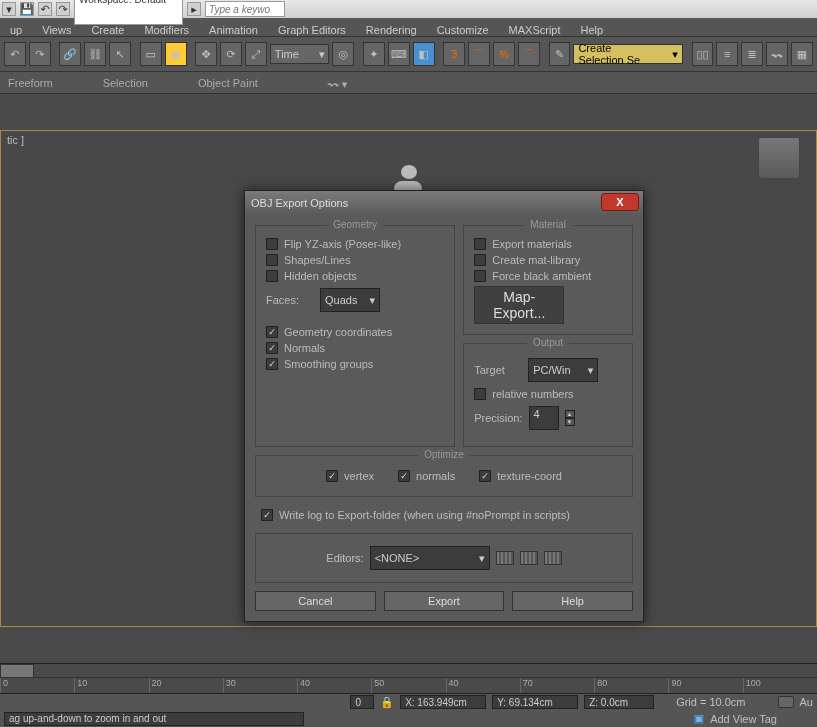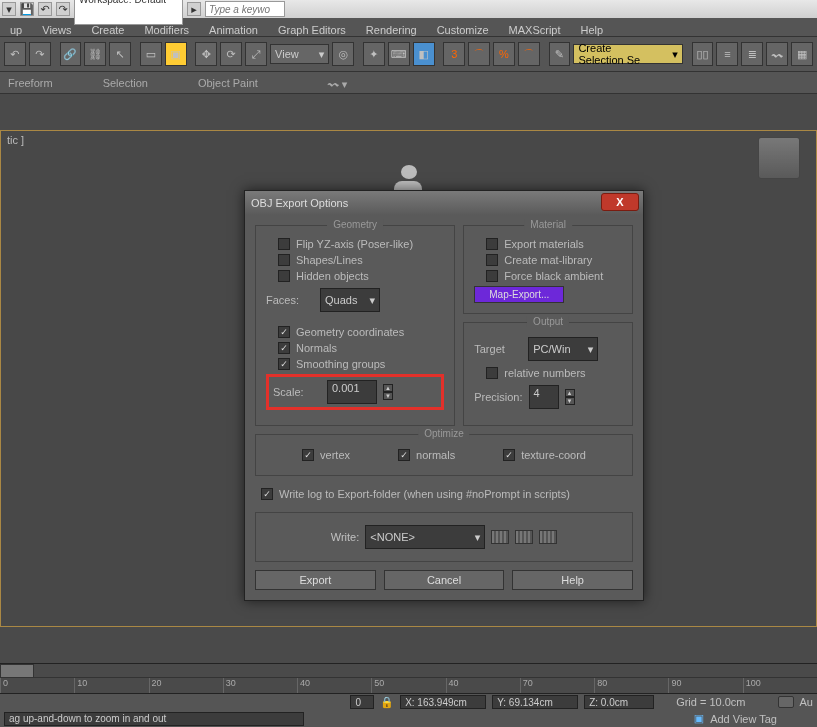--- a/index.html
+++ b/index.html
@@ -40,32 +40,32 @@
 .ground { position:absolute; bottom:36px; left:50%; transform:translateX(-50%) rotateX(60deg); width:150px; height:80px; background:#888; opacity:0.35;}
 
 
 .dialog { position:absolute; top:190px; left:244px; width:400px; background:#5a5a5a; border:1px solid #222; box-shadow:0 0 12px rgba(0,0,0,.6); }
 .dlg-title { height:24px; background:linear-gradient(#7a7a7a,#5a5a5a); display:flex; align-items:center; padding:0 6px; color:#ddd; font-size:11px; position:relative;}
 .dlg-close { position:absolute; right:4px; top:2px; width:38px; height:18px; background:#c0392b; border:1px solid #7a1c10; border-radius:3px; display:flex;align-items:center;justify-content:center;color:#fff;font-weight:bold;}
 .dlg-body { padding:10px; display:flex; flex-direction:column; gap:8px; }
 .top2 { display:flex; gap:8px; }
 .fieldset { border:1px solid #444; padding:8px 10px 10px; flex:1; position:relative; }
 .fieldset .legend { position:absolute; top:-7px; left:50%; transform:translateX(-50%); background:#5a5a5a; padding:0 6px; color:#999; font-size:10px; }
-.chk-row { display:flex; align-items:center; gap:6px; margin:4px 12px; color:#bbb; font-size:11px;}
+.chk-row { display:flex; align-items:center; gap:6px; margin:4px 0; color:#bbb; font-size:11px;}
 .chk { width:12px; height:12px; background:#3c3c3c; border:1px solid #222; display:inline-flex;align-items:center;justify-content:center;}
 .chk.on::after{content:"✓";color:#ddd;font-size:9px;line-height:1;}
 .row { display:flex; align-items:center; gap:6px; margin:6px 0; font-size:11px;}
 .lbl { color:#bbb; min-width:48px; }
 .input { background:#3c3c3c; border:1px solid #222; color:#ccc; padding:1px 4px; height:24px; }
 .input.dd { display:flex; align-items:center; justify-content:space-between; }
 .spin { width:10px; display:flex; flex-direction:column; }
 .spin div{height:8px;background:#555;border:1px solid #222;font-size:6px;text-align:center;line-height:6px;color:#ccc;}
 .scale-row-hl { border:3px solid #e3302a; padding:3px 4px;}
 .btn { background:#666; border:1px solid #333; color:#ddd; padding:3px 0; text-align:center; height:20px; display:flex;align-items:center;justify-content:center;}
-.small-btn { background:#6d28d9; border:1px solid #333; color:#ddd; padding:2px 8px; font-size:10px; }
+.small-btn { background:#404040; border:1px solid #333; color:#ddd; padding:2px 8px; font-size:14px; }
 .preset-patt { width:18px; height:14px; background:repeating-linear-gradient(90deg,#777 0 2px,#555 2px 4px); border:1px solid #333;}
 .btnrow { display:flex; gap:8px; }
 .btnrow .btn{ flex:1; }
 
 
 .timeline { position:absolute; left:0; right:0; bottom:34px; height:30px; background:#4a4a4a; border-top:1px solid #222;}
 .timeline .scrub{position:absolute;left:0;top:0;width:34px;height:14px;background:#777;border:1px solid #333;}
 .timeline .ticks{position:absolute;left:0;right:0;bottom:0;height:16px;border-top:1px solid #333;display:flex;}
 .timeline .ticks span{flex:1;border-left:1px solid #666;font-size:9px;color:#aaa;padding-left:2px;}
 
@@ -110,21 +110,21 @@
   <div class="tb-item">⛓</div>
   <div class="tb-item">↖</div>
   <div class="tb-sep"></div>
   <div class="tb-item">▭</div>
   <div class="tb-item sel">▣</div>
   <div class="tb-sep"></div>
   <div class="tb-item">✥</div>
   <div class="tb-item">⟳</div>
   <div class="tb-item">⤢</div>
   <div class="tbdd">
-      <span>View</span>
+      <span>Time</span>
       <span>▾</span>
     </div>
   <div class="tb-item">◎</div>
   <div class="tb-sep"></div>
   <div class="tb-item">✦</div>
   <div class="tb-item">⌨</div>
   <div class="tb-item blue">◧</div>
   <div class="tb-sep"></div>
   <div class="tb-item" style="color:#f60">3</div>
   <div class="tb-item" style="color:#f60">⌒</div>
@@ -198,30 +198,20 @@
             <span>Geometry coordinates</span>
           </div>
         <div class="chk-row">
             <span class="chk on"></span>
             <span>Normals</span>
           </div>
         <div class="chk-row">
             <span class="chk on"></span>
             <span>Smoothing groups</span>
           </div>
-        <div class="scale-row-hl">
-          <div class="row" style="margin:0">
-            <span class="lbl">Scale:</span>
-            <div class="input" style="width:50px">0.001</div>
-            <div class="spin">
-                <div>▲</div>
-                <div>▼</div>
-              </div>
-          </div>
-        </div>
       </div>
 
       <div style="flex:1;display:flex;flex-direction:column;gap:8px">
         <div class="fieldset">
           <span class="legend">Material</span>
           <div class="chk-row">
               <span class="chk"></span>
               <span>Export materials</span>
             </div>
           <div class="chk-row">
@@ -277,34 +267,34 @@
       </div>
     </div>
 
     <div class="chk-row" style="margin-left:6px">
         <span class="chk on"></span>
         <span>Write log to Export-folder (when using #noPrompt in scripts)</span>
       </div>
 
     <div class="fieldset" style="padding:6px 10px">
       <div class="row" style="justify-content:center">
-        <span>Write:</span>
+        <span>Editors:</span>
         <div class="input dd" style="width:120px">
             <span>&lt;NONE&gt;</span>
             <span>▾</span>
           </div>
         <div class="preset-patt"></div>
         <div class="preset-patt"></div>
         <div class="preset-patt"></div>
       </div>
     </div>
 
     <div class="btnrow">
+      <div class="btn">Cancel</div>
       <div class="btn">Export</div>
-      <div class="btn">Cancel</div>
       <div class="btn">Help</div>
     </div>
   </div>
 </div>
 
 <div class="timeline">
   <div class="scrub"></div>
   <div class="ticks">
     <span>0</span>
     <span>10</span>

